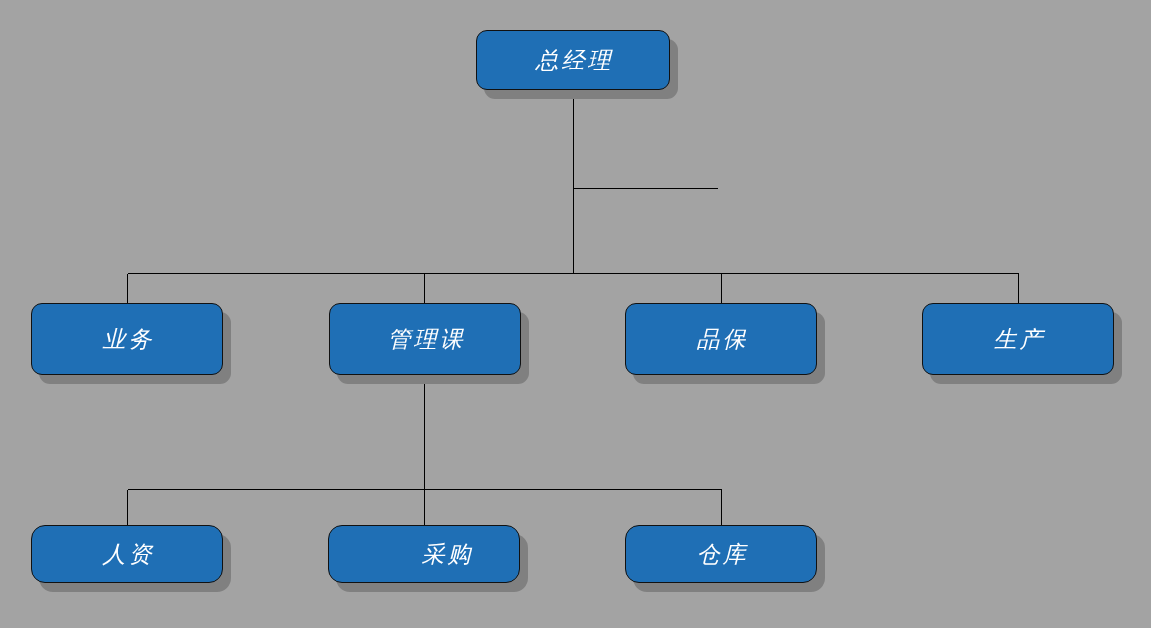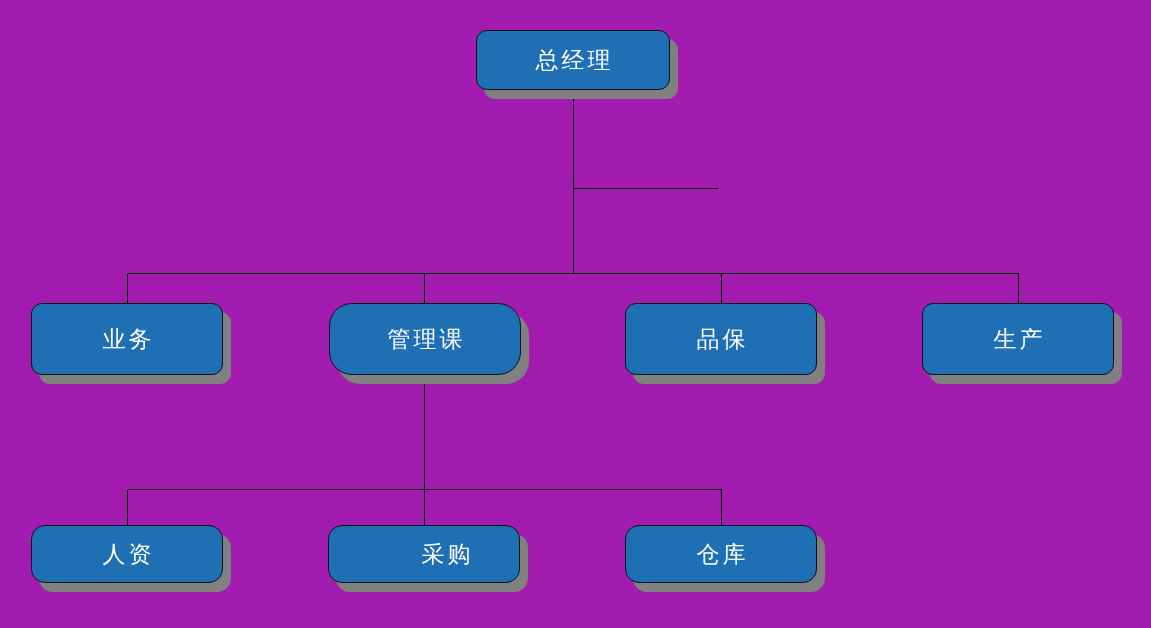--- a/index.html
+++ b/index.html
@@ -7,22 +7,23 @@
     padding: 0;
     background: #ffffff;
   }
   body {
     font-family: "DejaVu Sans", "Liberation Sans", sans-serif;
   }
   #chart-canvas {
     position: relative;
     width: 1151px;
     height: 628px;
-    background: #a21caf;
+    background: #a3a3a3;
     overflow: hidden;
+    font-style: italic;
   }
   
   #connector-layer {
     position: absolute;
     left: 0;
     top: 0;
     width: 1151px;
     height: 628px;
     z-index: 1;
   }
@@ -47,21 +48,21 @@
     font-size: 23px;
     line-height: 1;
     font-weight: 400;
   }
   
   .node-ceo        { left: 476px; top: 30px;  width: 194px; height: 60px; }
   .node-mgmt-rep   { left: 718px; top: 158px; width: 194px; height: 60px; }
 
   .node-row2       { top: 303px; width: 192px; height: 72px; }
   .node-business   { left: 31px;  }
-  .node-mgmt-sec   { left: 329px; border-radius: 23px; }
+  .node-mgmt-sec   { left: 329px; }
   .node-quality    { left: 625px; }
   .node-production { left: 922px; }
 
   .node-row3       { top: 525px; width: 192px; height: 58px; border-radius: 14px; }
   .node-hr         { left: 31px;  }
   .node-purchasing { left: 328px; padding-left: 44px; }
   .node-warehouse  { left: 625px; }
 </style>
 </head>
 <body>

